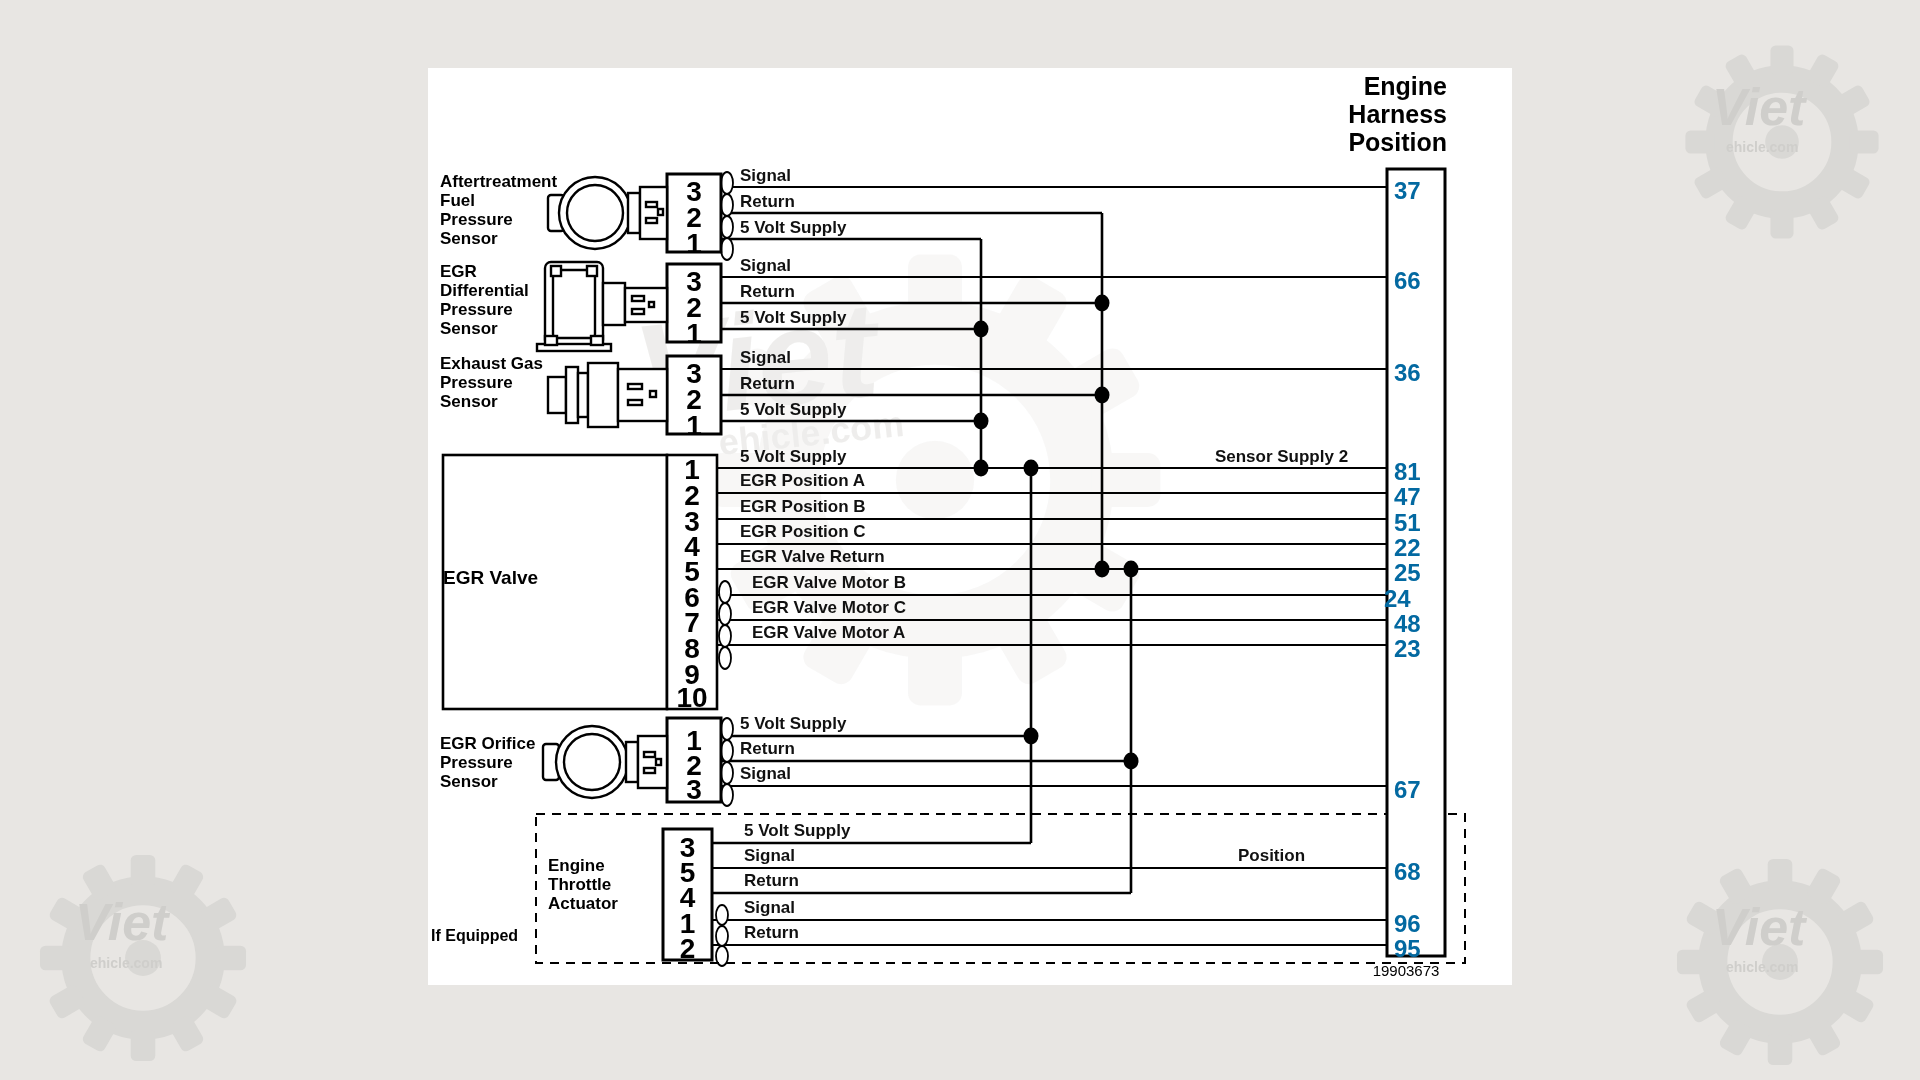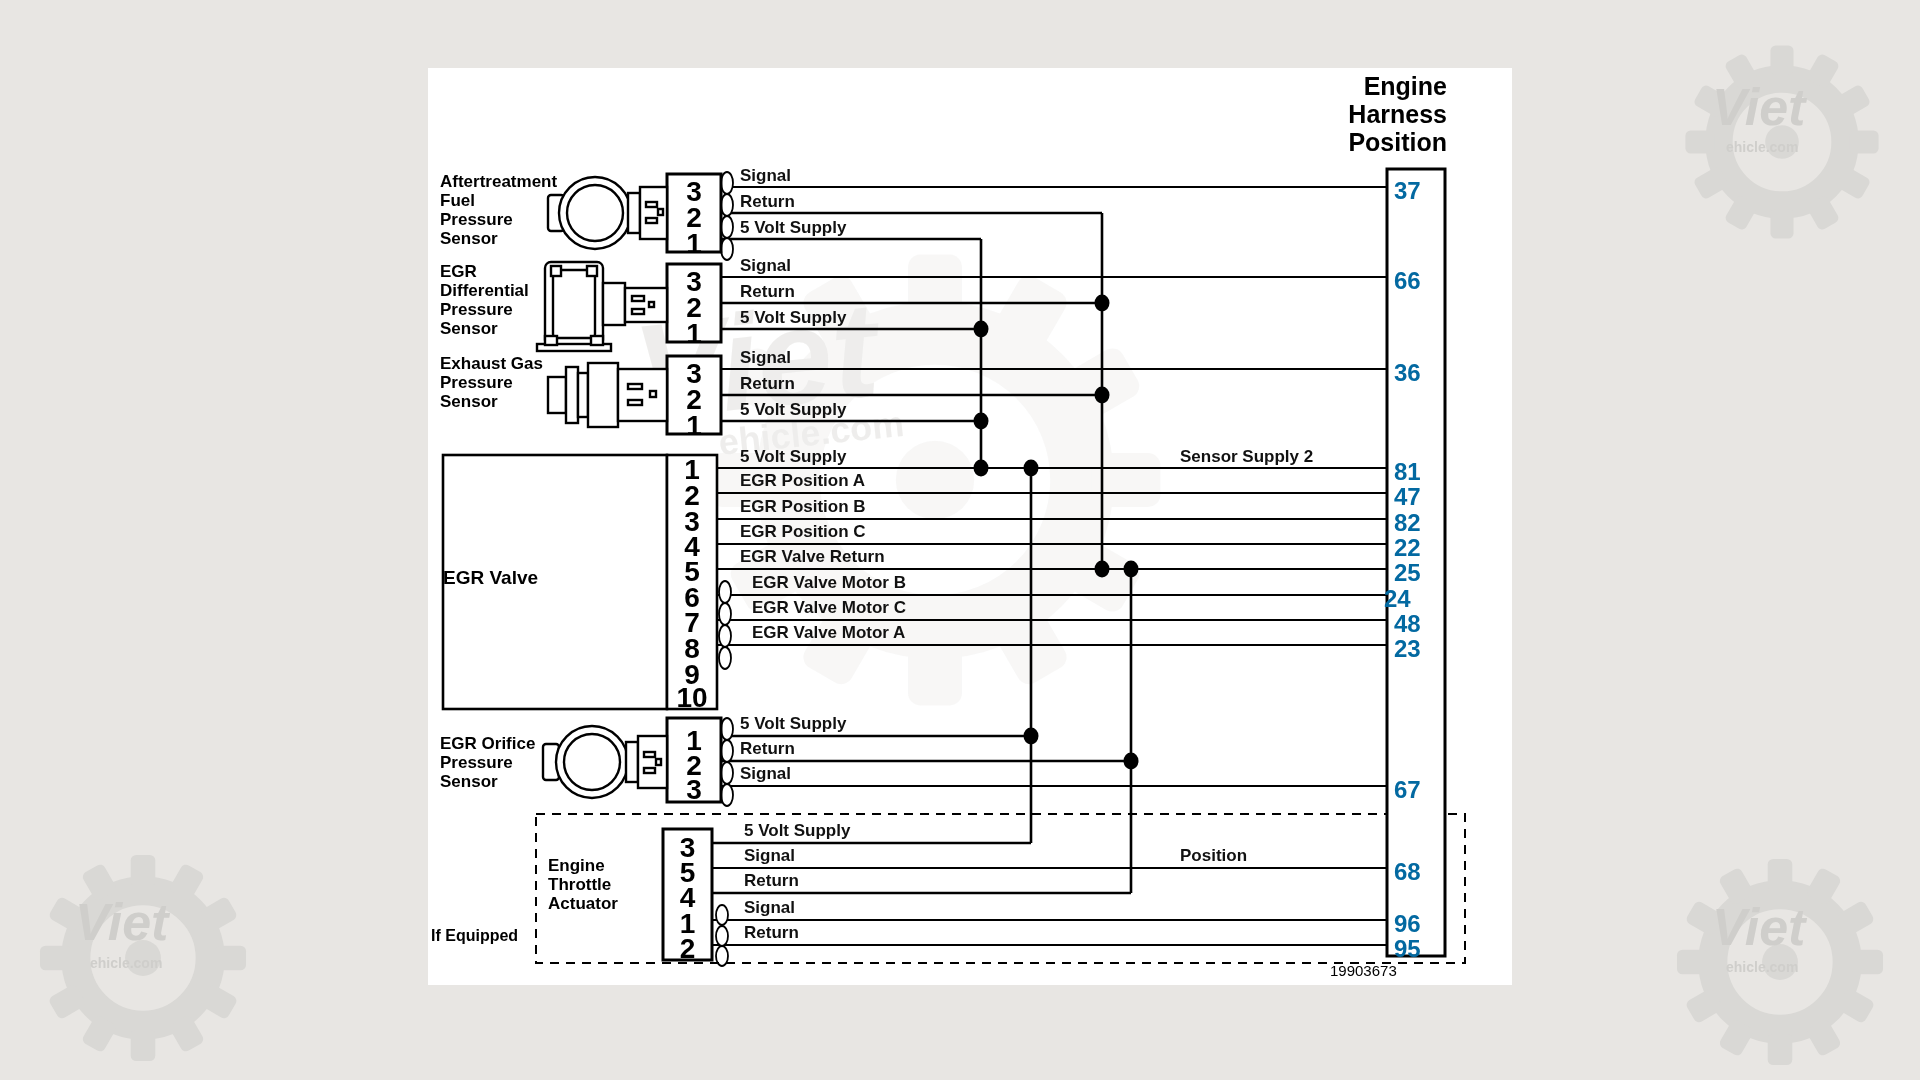--- a/index.html
+++ b/index.html
@@ -6,21 +6,21 @@
   .stage{position:relative;width:1920px;height:1080px;background:#e8e6e3;overflow:hidden;
          font-family:"Liberation Sans",sans-serif;}
   .panel{position:absolute;left:428px;top:68px;width:1084px;height:917px;background:#ffffff;}
   .txt{position:absolute;color:#000;font-weight:bold;white-space:nowrap;}
   .wl{position:absolute;color:#111;font-weight:bold;font-size:17px;white-space:nowrap;text-align:right;}
   .pin{position:absolute;color:#000;font-weight:bold;font-size:28px;text-align:center;line-height:28px;}
   .cnum{position:absolute;color:#0369a1;font-weight:bold;font-size:24px;line-height:26px;}
   .snm{position:absolute;color:#000;font-weight:bold;font-size:17px;line-height:19px;white-space:nowrap;}
   .title{position:absolute;left:1167px;top:72px;width:280px;text-align:right;color:#000;
          font-weight:bold;font-size:25px;line-height:28px;}
-  .ralign{text-align:left;}
+  .ralign{text-align:center;}
   .url{position:absolute;left:0;top:992px;width:1920px;text-align:center;color:#cbc9c6;
        font-weight:bold;font-size:74px;letter-spacing:5px;}
   svg{position:absolute;left:0;top:0;}
 </style>
 </head>
 <body>
 
 <div class="stage">
 
   <svg width="1920" height="1080">
@@ -198,21 +198,21 @@
     <div>Engine</div>
     <div>Harness</div>
     <div>Position</div>
   </div>
 
   <div class="cnum" style="left:1394px;top:178px">37</div>
   <div class="cnum" style="left:1394px;top:268px">66</div>
   <div class="cnum" style="left:1394px;top:360px">36</div>
   <div class="cnum" style="left:1394px;top:459px">81</div>
   <div class="cnum" style="left:1394px;top:484px">47</div>
-  <div class="cnum" style="left:1394px;top:510px">82</div>
+  <div class="cnum" style="left:1394px;top:510px">51</div>
   <div class="cnum" style="left:1394px;top:535px">22</div>
   <div class="cnum" style="left:1394px;top:560px">25</div>
   <div class="cnum" style="left:1384px;top:586px">24</div>
   <div class="cnum" style="left:1394px;top:611px">48</div>
   <div class="cnum" style="left:1394px;top:636px">23</div>
   <div class="cnum" style="left:1394px;top:777px">67</div>
   <div class="cnum" style="left:1394px;top:859px">68</div>
   <div class="cnum" style="left:1394px;top:911px">96</div>
   <div class="cnum" style="left:1394px;top:936px">95</div>
 

